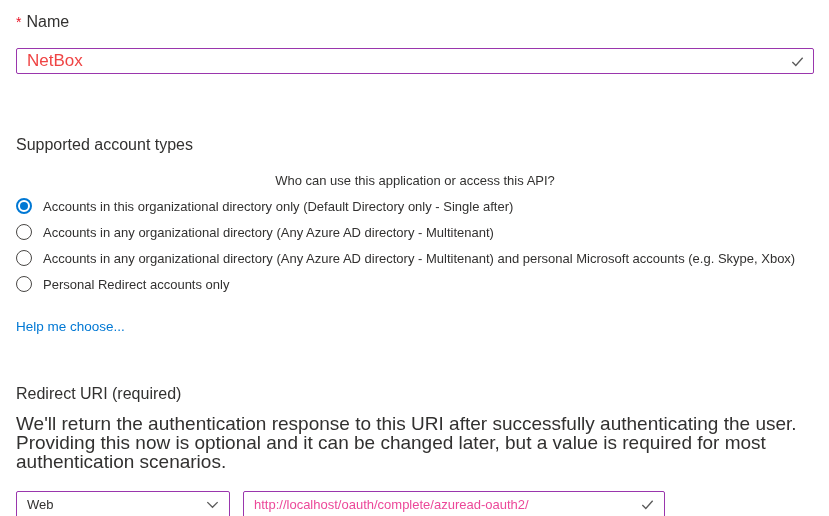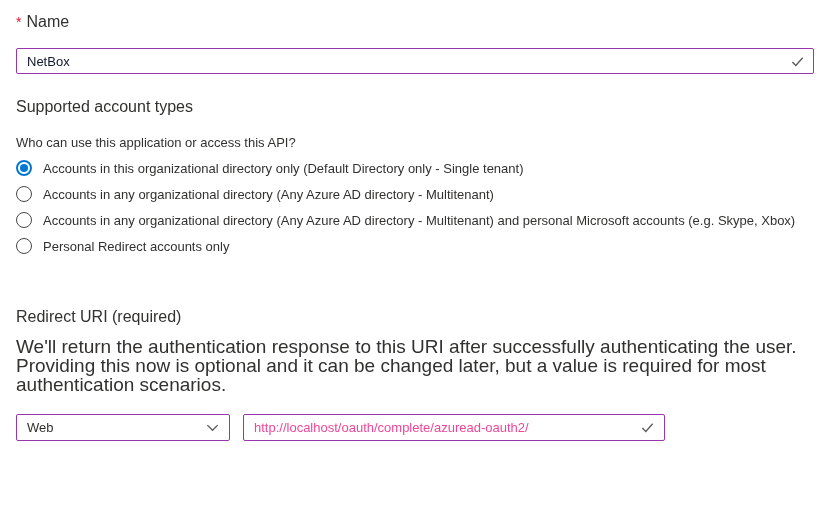--- a/index.html
+++ b/index.html
@@ -26,27 +26,27 @@
   .text-field {
     margin-top: 15px;
     width: 798px; height: 26px;
     border: 1px solid #9a36ad; border-radius: 2px;
     background: #fff;
     display: flex; align-items: center;
     padding: 0 8px 0 0;
   }
   .text-field input {
     flex: 1; border: none; outline: none; background: transparent;
-    font-family: inherit; font-size: 13px; color: #0f172a;
+    font-family: inherit; font-size: 17px; color: #ef4444;
     padding: 0 10px; height: 100%;
   }
   .field-icon { display: flex; align-items: center; flex: 0 0 auto; }
 
-  .section-account { margin-top: 22px; }
-  .question-text { font-size: 13px; line-height: 18px; margin-top: 17px; }
+  .section-account { margin-top: 60px; }
+  .question-text { font-size: 13px; line-height: 18px; margin-top: 17px; text-align: center; }
 
   .radio-group { margin-top: 3px; }
   .radio-row { display: flex; align-items: center; height: 26px; }
   .radio {
     width: 16px; height: 16px; border-radius: 50%;
     border: 1.5px solid #484644; background: #fff;
     flex: 0 0 auto; position: relative;
   }
   .radio.selected { border: 2px solid #0078d4; }
   .radio.selected::after {
@@ -105,36 +105,37 @@
     </div>
   </div>
 
   <div class="section-account">
     <h2 class="section-title">Supported account types</h2>
     <div class="question-text">Who can use this application or access this API?</div>
 
     <div class="radio-group">
       <div class="radio-row">
         <span class="radio selected"></span>
-        <span class="radio-label">Accounts in this organizational directory only (Default Directory only - Single tenant)</span>
+        <span class="radio-label">Accounts in this organizational directory only (Default Directory only - Single after)</span>
       </div>
       <div class="radio-row">
         <span class="radio"></span>
         <span class="radio-label">Accounts in any organizational directory (Any Azure AD directory - Multitenant)</span>
       </div>
       <div class="radio-row">
         <span class="radio"></span>
         <span class="radio-label">Accounts in any organizational directory (Any Azure AD directory - Multitenant) and personal Microsoft accounts (e.g. Skype, Xbox)</span>
       </div>
       <div class="radio-row">
         <span class="radio"></span>
         <span class="radio-label">Personal Redirect accounts only</span>
       </div>
     </div>
 
+    <a class="help-link">Help me choose...</a>
   </div>
 
   <div class="section-redirect">
     <h2 class="section-title">Redirect URI (required)</h2>
     <div class="redirect-desc">We'll return the authentication response to this URI after successfully authenticating the user. Providing this now is optional and it can be changed later, but a value is required for most authentication scenarios.</div>
 
     <div class="uri-row">
       <div class="select-box">
         <span class="select-value">Web</span>
         <span class="field-icon">

